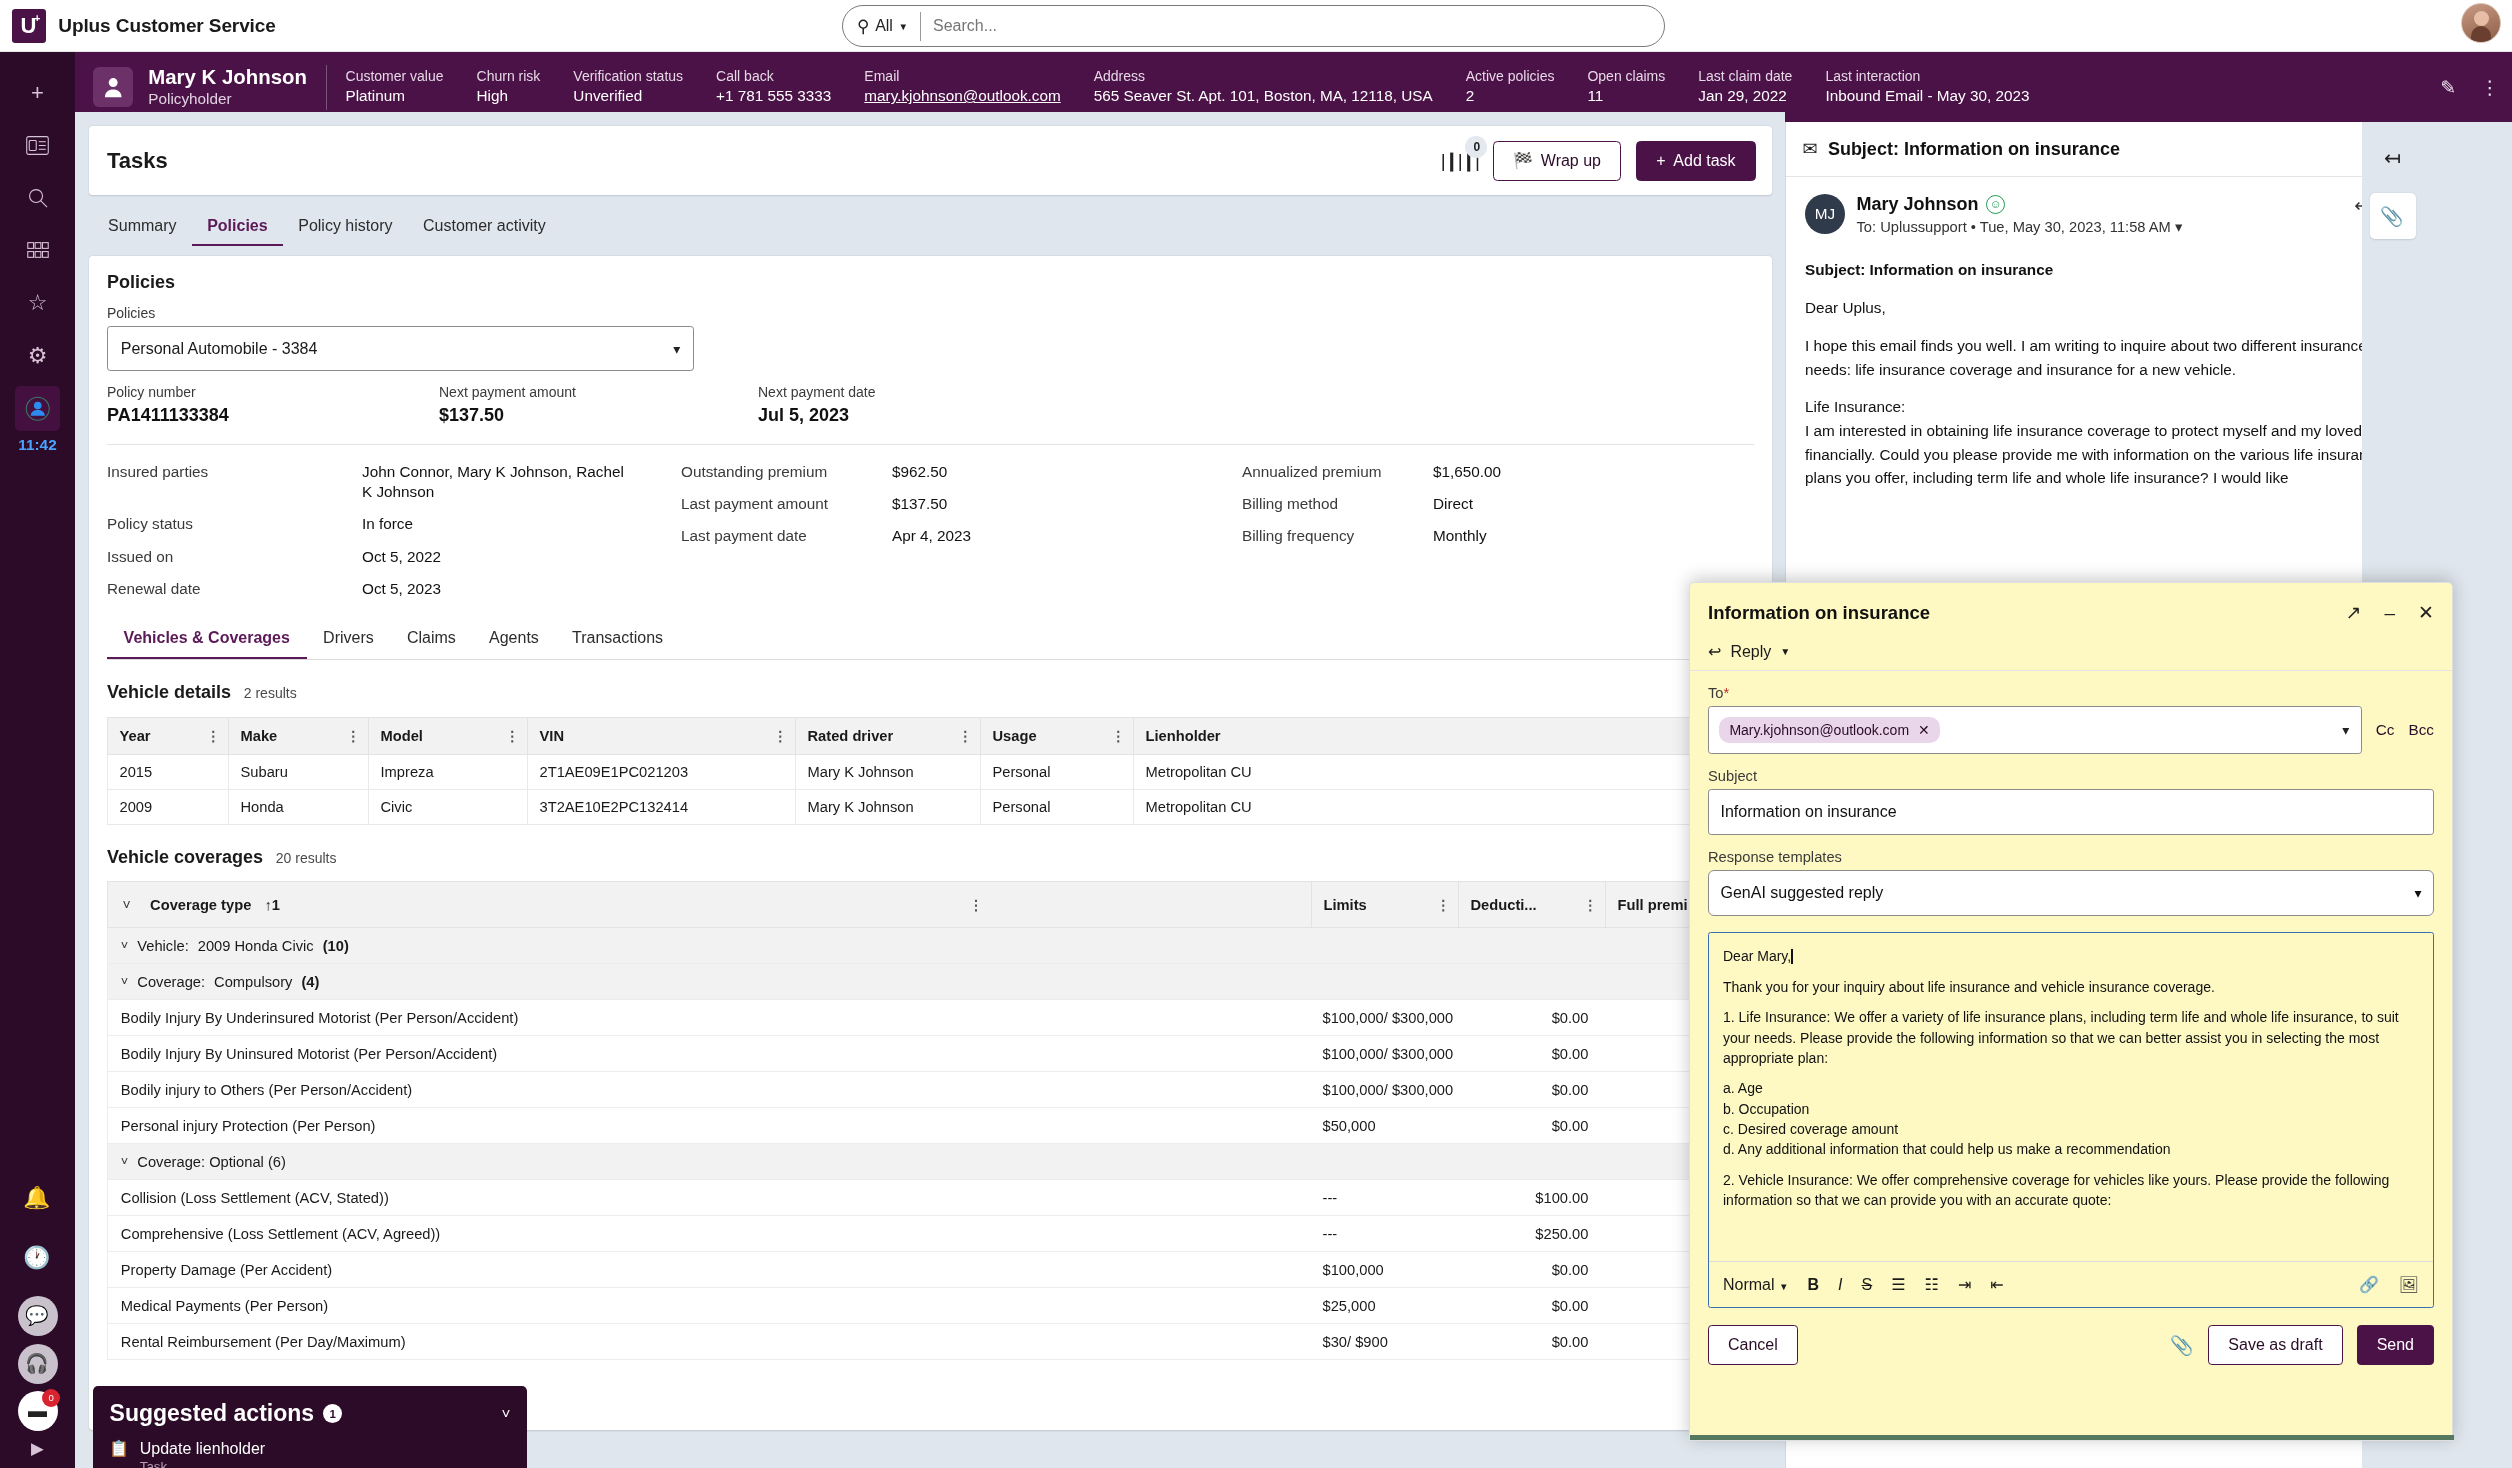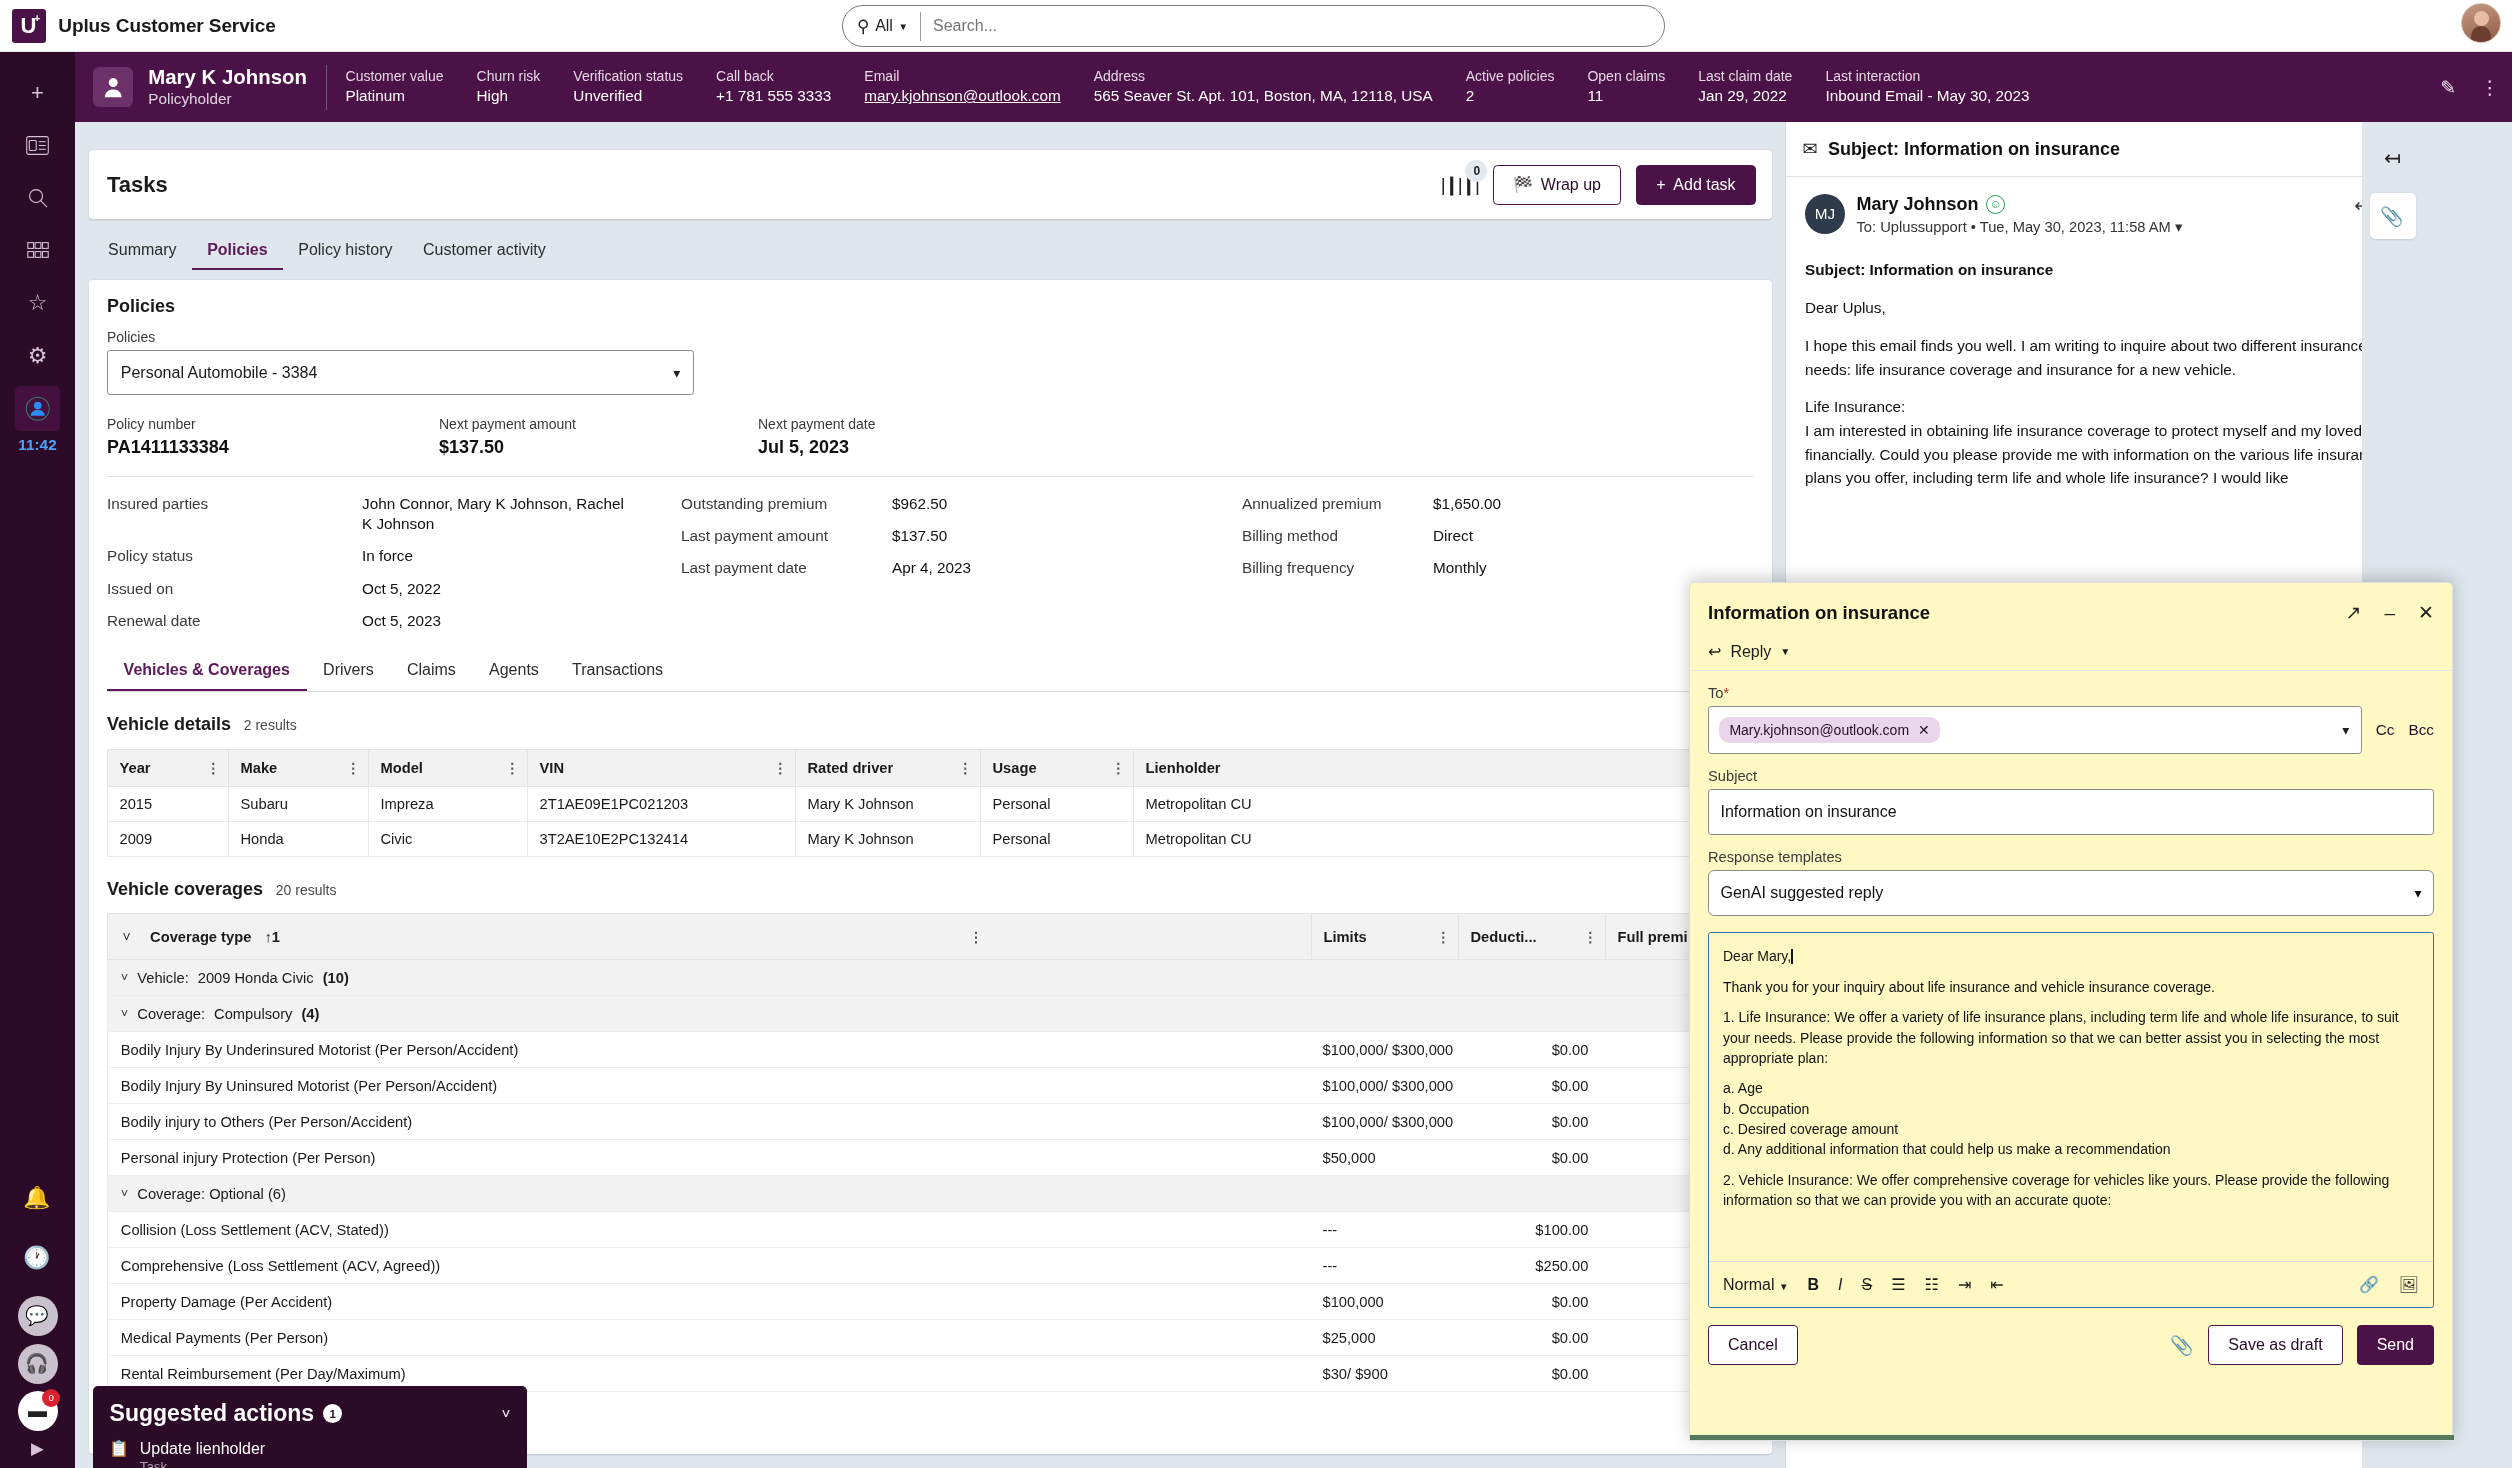--- a/index.html
+++ b/index.html
@@ -78,21 +78,21 @@
   .cust-role { font-size:15.3px; color:#e2d2e1; line-height:1.3; }
   .vdiv { width:0.6px; height:45px; background:#7a5478; margin:0 19px; }
   .kv { margin-right:33px; }
   .kv .k { font-size:14px; color:#e6d8e5; line-height:1.35; white-space:nowrap; }
   .kv .v { font-size:15.3px; color:#fff; line-height:1.35; white-space:nowrap; }
   .kv .v.link { text-decoration:underline; }
   .hdr-actions { position:absolute; right:12.8px; display:flex; align-items:center; gap:24px; }
   .hdr-actions .ic { font-size:19px; color:#f0e6ef; }
 
   
-  .work { position:absolute; left:75px; top:136px; width:1710px; height:946px; background:#dfe6ed;
+  .work { position:absolute; left:75px; top:112px; width:1710px; height:946px; background:#dfe6ed;
           padding:14px 12.8px 0 14px; }
   .card { background:#fff; border-radius:3.8px; box-shadow:0 0.6px 1.9px rgba(0,0,0,.14); }
 
   .tasks-card { height:69px; display:flex; align-items:center; padding:0 18px; position:relative; }
   .tasks-title { font-size:22px; font-weight:700; color:#1a1a1a; }
   .tasks-right { position:absolute; right:16.6px; display:flex; align-items:center; gap:15.3px; }
   .wave { position:relative; color:#222; font-size:19px; letter-spacing:-1.9px; }
   .wave .cnt { position:absolute; top:-12.8px; right:-9px; width:22px; height:22px; border-radius:50%;
      background:#e3e9ef; color:#222; font-size:12px; font-weight:700;
      display:flex; align-items:center; justify-content:center; }
@@ -107,21 +107,21 @@
 
   .policies-card { margin-top:10.2px; height:1174px; padding:16.6px 18px; overflow:hidden; position:relative; }
   .sec-title { font-size:18px; font-weight:700; color:#1a1a1a; }
   .fld-label { font-size:14px; color:#3a3a3a; margin-top:11.5px; }
   .select {
     margin-top:5.1px; width:587px; height:45px; border:0.6px solid #8b8b8b; border-radius:3.2px;
     background:#fff; display:flex; align-items:center; padding:0 12.8px; position:relative;
     font-size:16px; color:#1a1a1a; }
   .select .chev { position:absolute; right:12.8px; font-size:14px; color:#222; }
 
-  .kv-row { display:flex; margin-top:20px; }
+  .kv-row { display:flex; margin-top:12px; }
   .kv2 { margin-right:64px; }
   .kv2 .k { font-size:14px; color:#3a3a3a; line-height:1.4; }
   .kv2 .v { font-size:18px; font-weight:700; color:#111; line-height:1.4; }
 
   .hr { height:0.6px; background:#e2e2e2; margin:16.6px 0 0 0; }
 
   .grid3 { display:flex; margin-top:16.6px; }
   .gcol { display:flex; flex-direction:column; gap:11.5px; }
   .gcol.c1 { width:574px; }
   .gcol.c2 { width:561px; }

